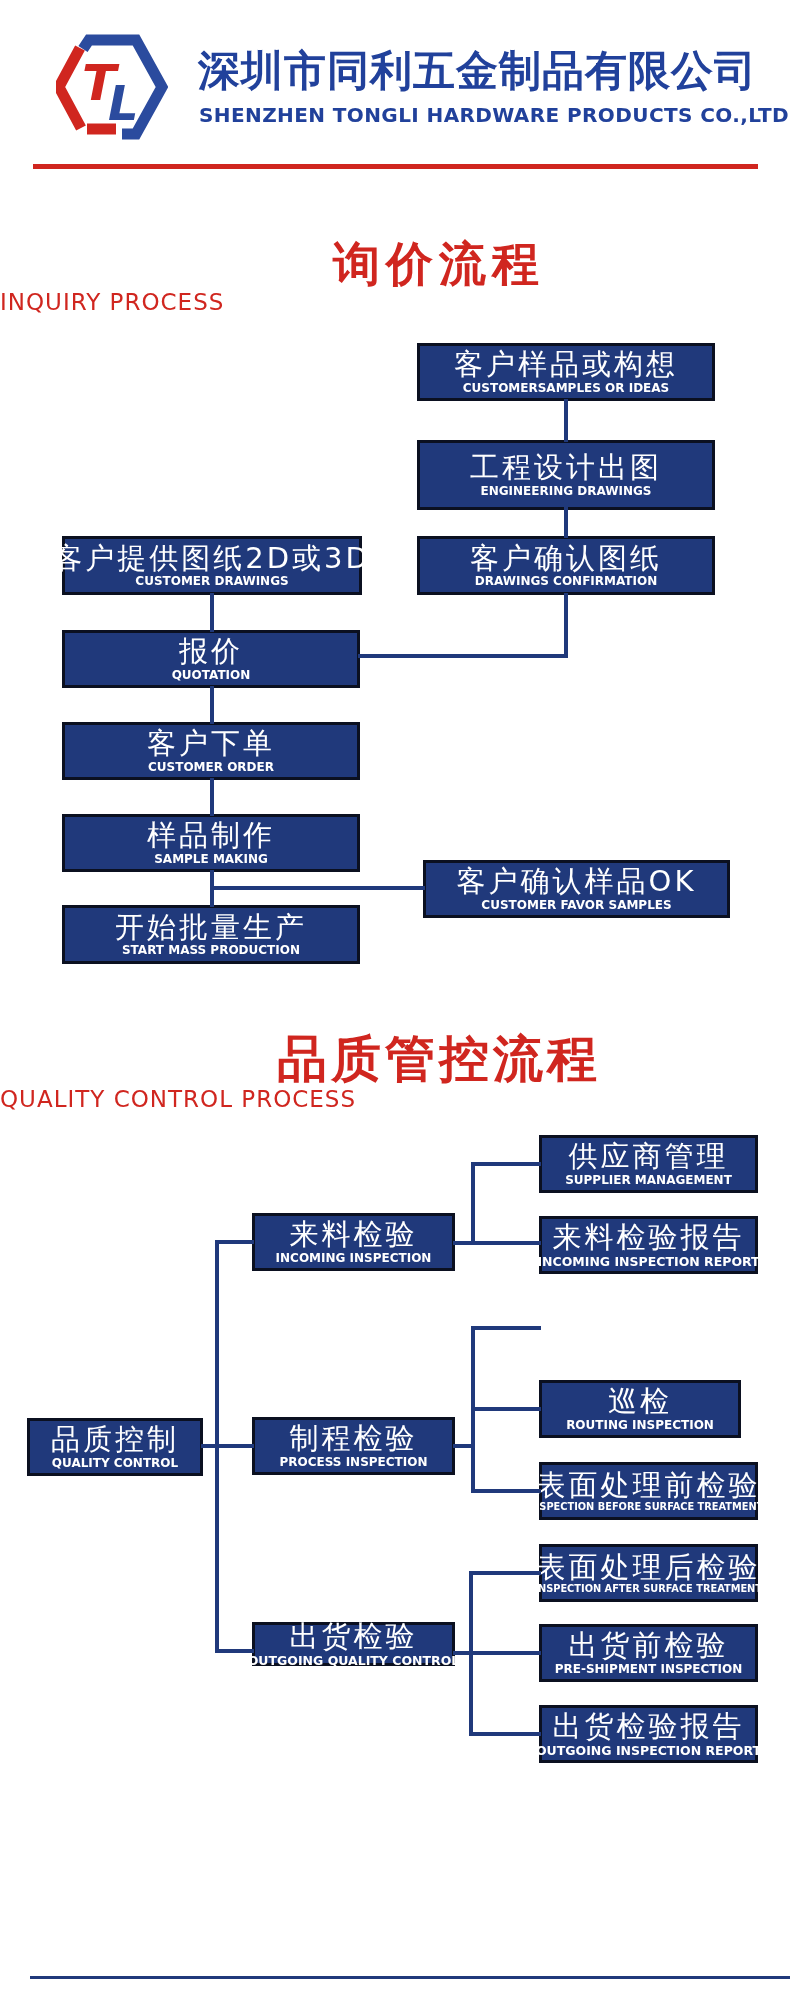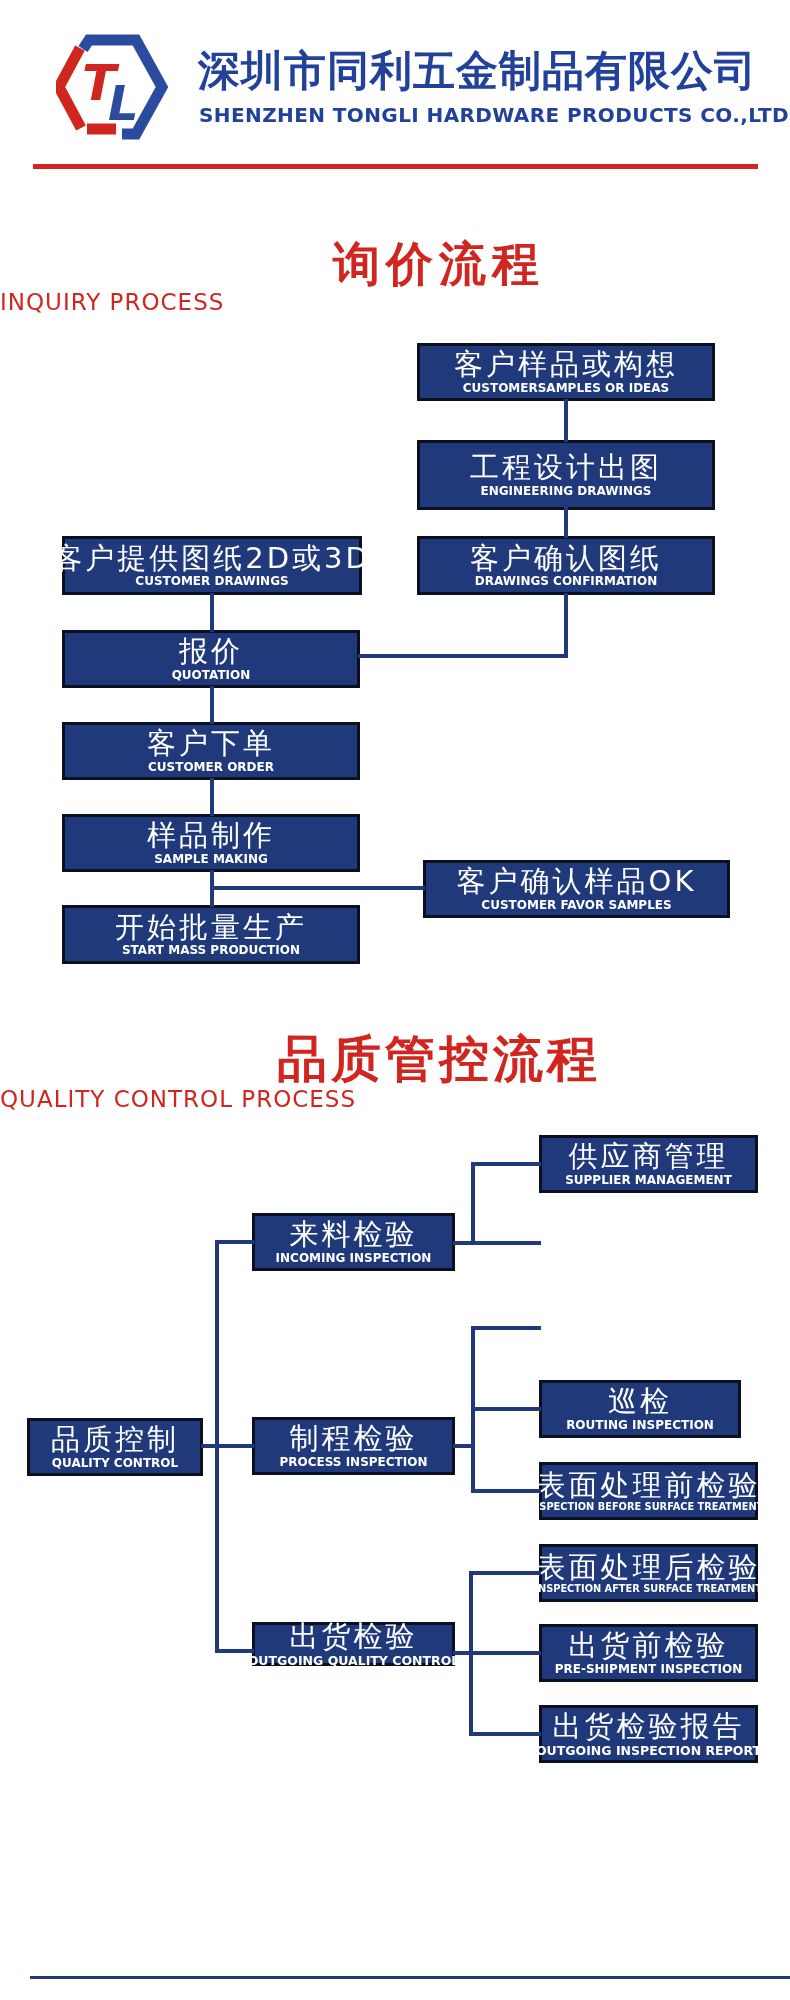--- a/index.html
+++ b/index.html
@@ -138,20 +138,24 @@
   </div>
   <div class="fbox" style="left:252px;top:1622px;width:203px;height:44px">
     <div class="zh">出货检验</div>
     <div class="en en-sm">OUTGOING QUALITY CONTROL</div>
   </div>
 
   <div class="fbox" style="left:539px;top:1135px;width:219px;height:58px">
     <div class="zh">供应商管理</div>
     <div class="en">SUPPLIER MANAGEMENT</div>
   </div>
+  <div class="fbox" style="left:539px;top:1216px;width:219px;height:58px">
+    <div class="zh">来料检验报告</div>
+    <div class="en en-sm">INCOMING INSPECTION REPORT</div>
+  </div>
   <div class="fbox" style="left:539px;top:1380px;width:202px;height:58px">
     <div class="zh">巡检</div>
     <div class="en">ROUTING INSPECTION</div>
   </div>
   <div class="fbox" style="left:539px;top:1462px;width:219px;height:58px">
     <div class="zh">表面处理前检验</div>
     <div class="en en-xs">INSPECTION BEFORE SURFACE TREATMENTS</div>
   </div>
   <div class="fbox" style="left:539px;top:1544px;width:219px;height:58px">
     <div class="zh">表面处理后检验</div>

